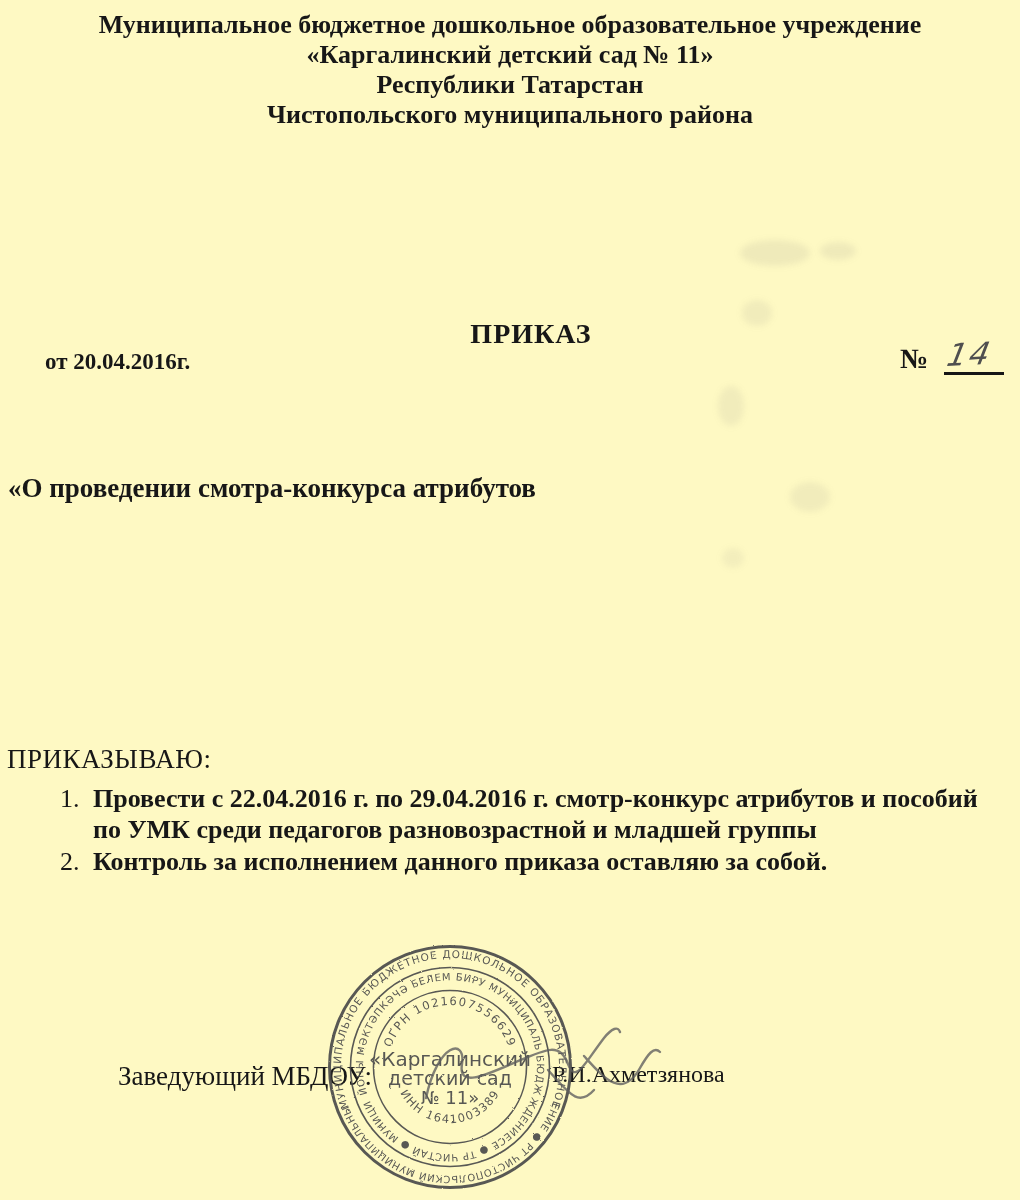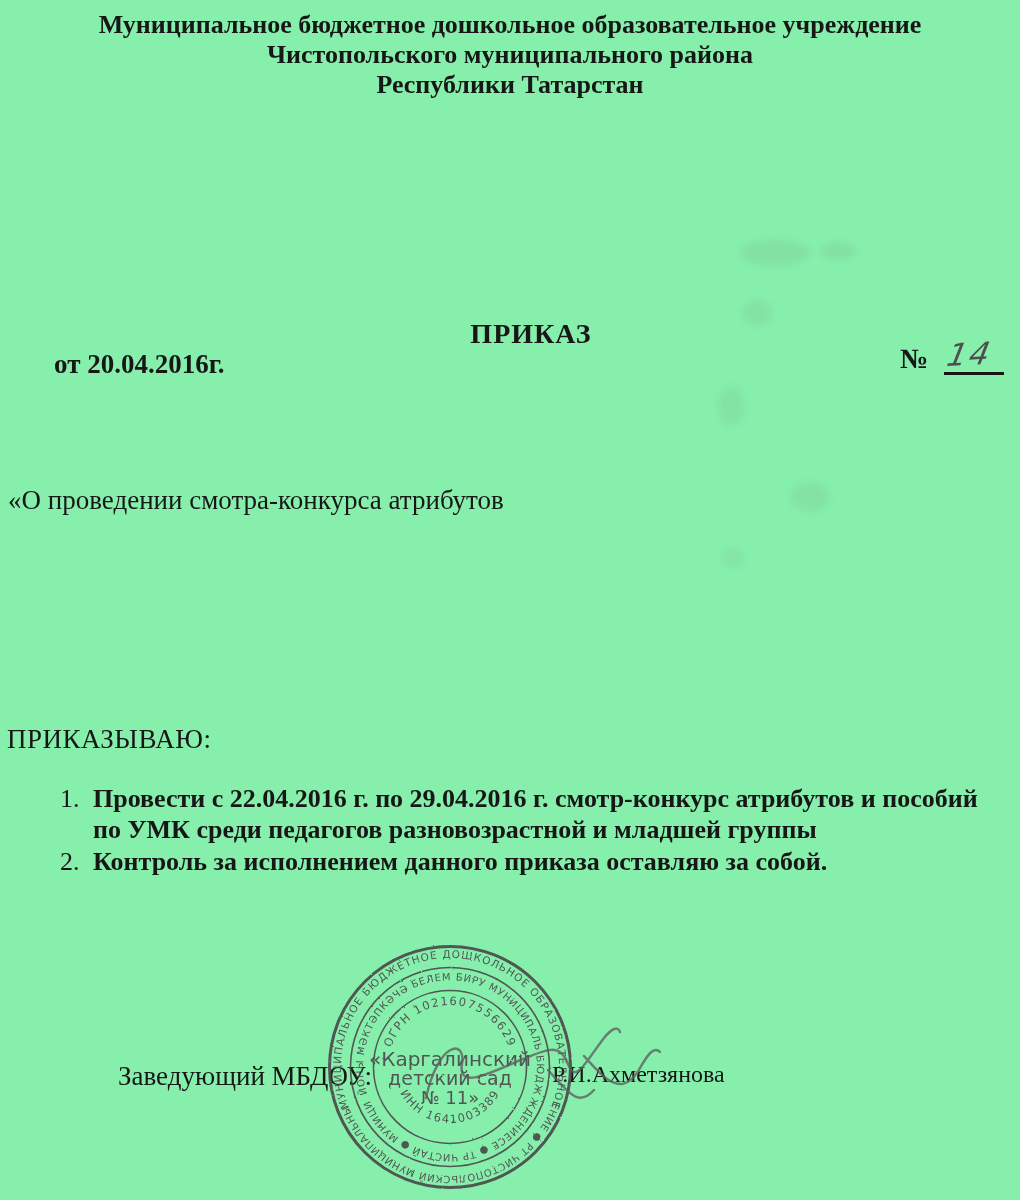--- a/index.html
+++ b/index.html
@@ -1,41 +1,41 @@
 <!DOCTYPE html>
 <html lang="ru"><head>
 <meta charset="utf-8">
 <style>
   html,body { margin:0; padding:0; background:#ffffff; }
   .page {
-    position:relative; width:1020px; height:1200px; background:#86efac;
+    position:relative; width:1020px; height:1200px; background:#fef9c3;
     font-family:"Liberation Serif", serif; color:#171717; overflow:hidden;
   }
   .org-header {
     position:absolute; top:10px; left:0; width:1020px;
     text-align:center; font-weight:bold; font-size:26px; line-height:30px;
   }
   .order-title {
     position:absolute; top:318px; left:21px; width:1020px;
     text-align:center; font-weight:bold; font-size:28px; letter-spacing:1px;
   }
-  .date-line { position:absolute; top:349px; left:54px; font-weight:bold; font-size:27px; }
+  .date-line { position:absolute; top:349px; left:45px; font-weight:bold; font-size:23px; }
   .num-label { position:absolute; top:343px; left:900px; font-weight:bold; font-size:28px; }
   .num-value {
     position:absolute; top:336px; left:948px;
     font-family:"DejaVu Sans", sans-serif; font-style:italic; font-size:31px;
     color:#4f4f4f; transform:skewX(-14deg) rotate(-3deg); letter-spacing:2px;
   }
   .num-underline { position:absolute; top:372px; left:944px; width:60px; height:3px; background:#161616; }
   .subject {
     position:absolute; top:473px; left:8px;
-    font-weight:normal; font-size:27px; line-height:31px;margin-top:12px;
+    font-weight:bold; font-size:27px; line-height:31px;
   }
   .intro { position:absolute; top:592px; left:42px; width:930px; font-size:27px; }
-  .directive { position:absolute; top:724px; left:7px; font-size:27px; letter-spacing:0.5px; }
+  .directive { position:absolute; top:744px; left:7px; font-size:27px; letter-spacing:0.5px; }
   .list-item { position:absolute; left:60px; display:flex; font-size:26px; line-height:31px; }
   .item-0 { top:783px; }
   .item-1 { top:846px; }
   .li-num { width:33px; flex:none; }
   .li-text { width:912px;font-weight:bold; }
   .sig-role { position:absolute; top:1061px; left:118px; font-size:27px; }
   .sig-name { position:absolute; top:1061px; left:552px; font-size:24px; }
   .stamp { position:absolute; top:944px; left:327px; width:246px; height:246px; opacity:0.92; }
   .scribble { position:absolute; top:1012px; left:408px; width:270px; height:115px; }
   .smudge { position:absolute; border-radius:50%; filter:blur(3px); }
@@ -47,22 +47,23 @@
   .sm6 { left:722px; top:548px; width:22px; height:20px; background:rgba(110,110,110,0.08); }
   .stamp text { font-family:"DejaVu Sans", sans-serif; fill:#4b4b4b; }
 </style>
 </head>
 <body>
 
 <div class="page">
 
   <div class="org-header">
     <div>Муниципальное бюджетное дошкольное образовательное учреждение</div>
+    <div>«Каргалинский детский сад № 11»</div>
+    <div>Республики Татарстан</div>
     <div>Чистопольского муниципального района</div>
-    <div>Республики Татарстан</div>
   </div>
 
   <div class="order-title">ПРИКАЗ</div>
 
   <div class="date-line">от 20.04.2016г.</div>
   <div class="num-label">№</div>
   <div class="num-value">14</div>
   <div class="num-underline"></div>
 
   <div class="subject">

